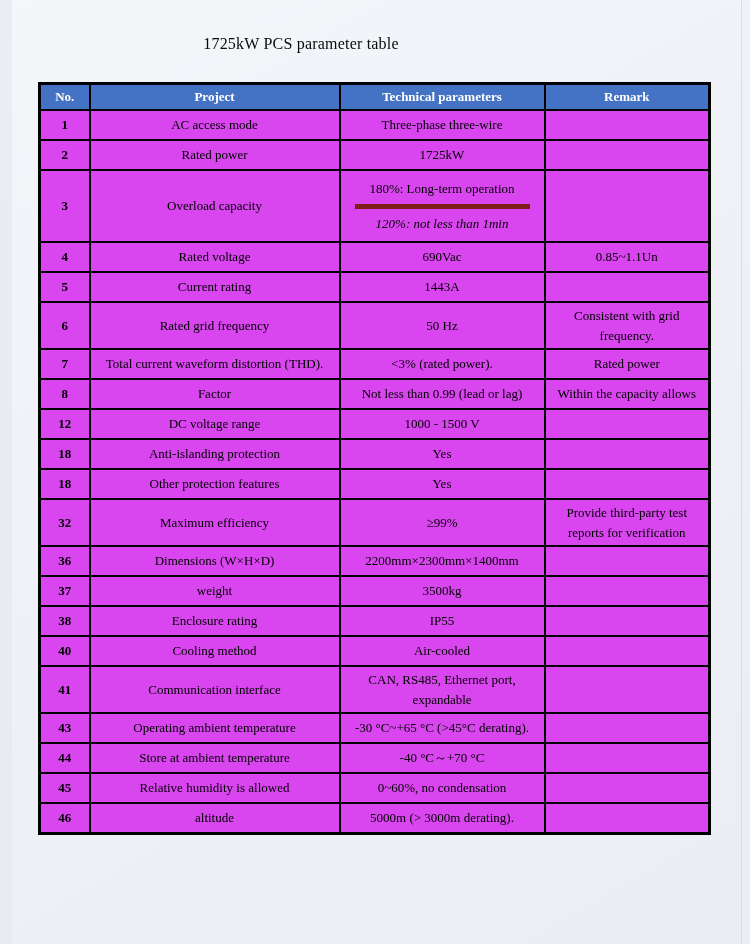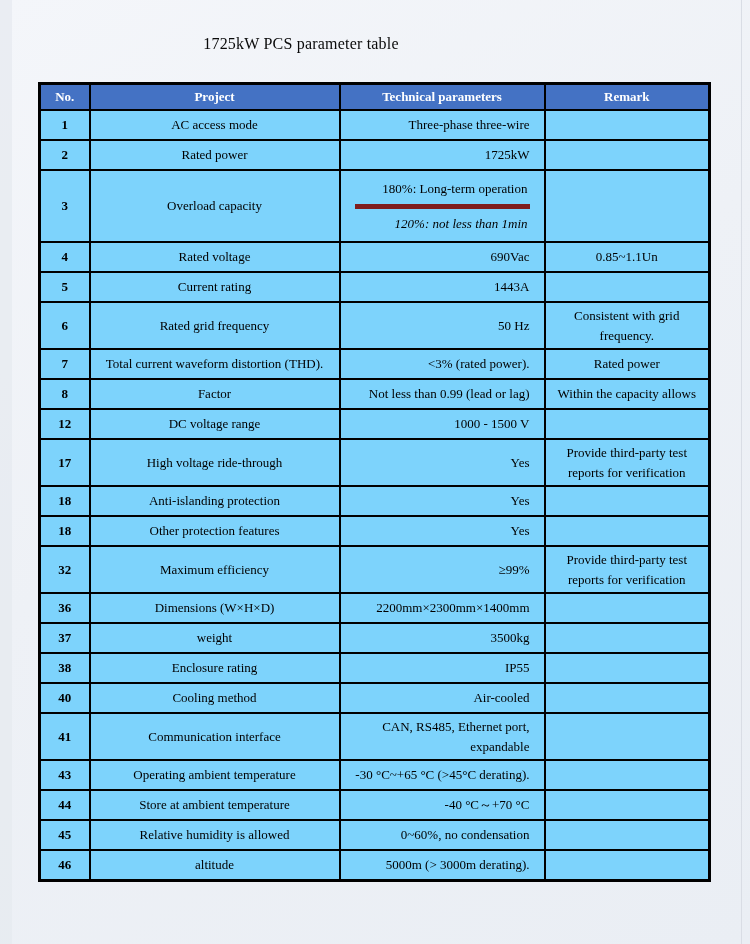--- a/index.html
+++ b/index.html
@@ -19,21 +19,21 @@
     text-align:center;
     font-size:16px;font-weight:normal;
     letter-spacing:.2px;
     color:#0a0a0a;
   }
   table.pcs-table{
     border-collapse:collapse;
     table-layout:fixed;
     width:670px;
     margin:29px 0 0 38px;
-    background:#7dd3fc;
+    background:#d946ef;
     border:3px solid #000;
   }
   th,td{
     border:2px solid #000;
     text-align:center;
     vertical-align:middle;
     font-size:13px;
     line-height:1.5;
     padding:3px 3px;
     overflow:hidden;
@@ -42,21 +42,21 @@
     color:#fff;
     font-weight:bold;
     height:20px;
     padding:2px 3px;
   }
   td{height:22px;}
   td.col-no{font-weight:bold;}
   td.split{padding:0;}
   td.split .param-line{padding:5px 2px;}
   td.split .param-line + .param-line{border-top:5px solid #7f1d1d;font-style:italic;}
-  td.col-params{padding:3px 14px;text-align:right;}
+  td.col-params{padding:3px 14px;}
 </style>
 </head>
 <body>
 
 <div class="canvas">
   <h1 class="title">1725kW PCS parameter table</h1>
 
   <table class="pcs-table">
     <colgroup>
       <col style="width:50px">
@@ -124,26 +124,20 @@
     <td class="col-params">Not less than 0.99 (lead or lag)</td>
     <td class="col-remark">Within the capacity allows</td>
   </tr>
         <tr>
     <td class="col-no">12</td>
     <td class="col-project">DC voltage range</td>
     <td class="col-params">1000 - 1500 V</td>
     <td class="col-remark"></td>
   </tr>
         <tr>
-    <td class="col-no">17</td>
-    <td class="col-project">High voltage ride-through</td>
-    <td class="col-params">Yes</td>
-    <td class="col-remark">Provide third-party test reports for verification</td>
-  </tr>
-        <tr>
     <td class="col-no">18</td>
     <td class="col-project">Anti-islanding protection</td>
     <td class="col-params">Yes</td>
     <td class="col-remark"></td>
   </tr>
         <tr>
     <td class="col-no">18</td>
     <td class="col-project">Other protection features</td>
     <td class="col-params">Yes</td>
     <td class="col-remark"></td>

